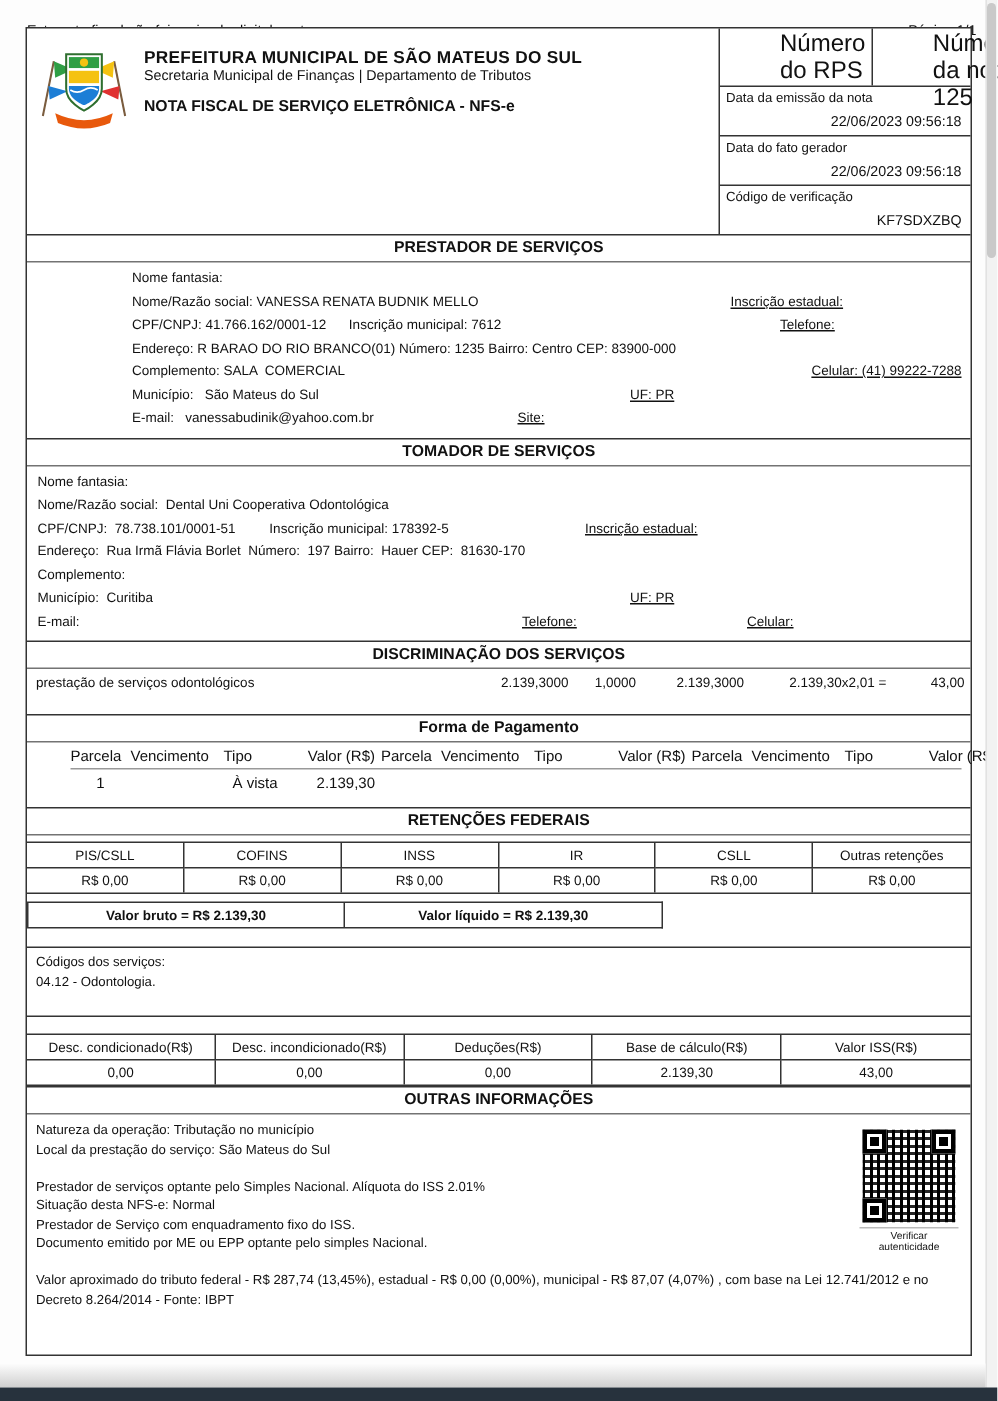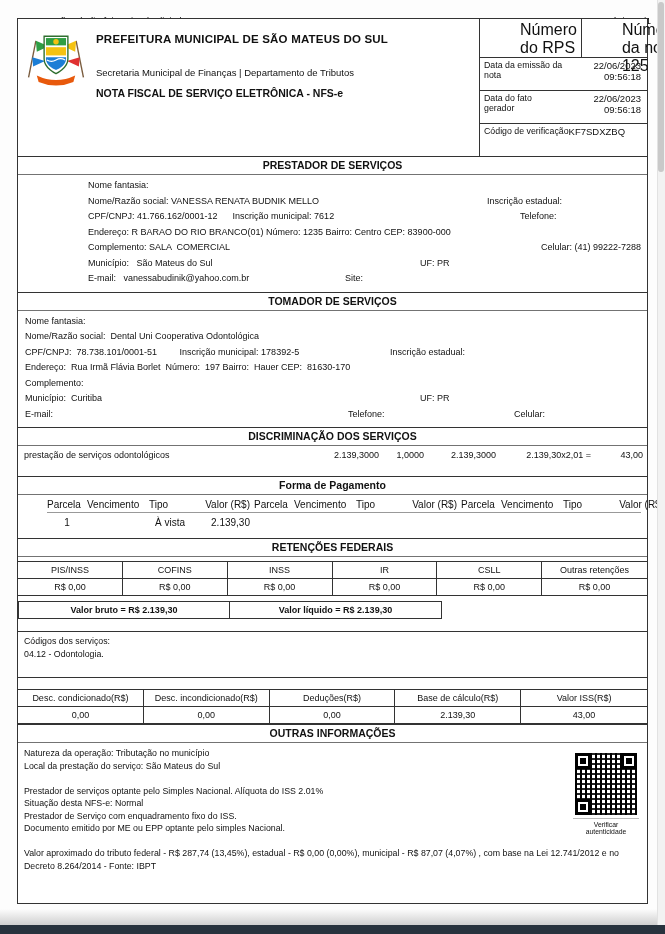--- a/index.html
+++ b/index.html
@@ -8,51 +8,51 @@
 
   .topbar { display:flex; justify-content:space-between; font-size:9.5px; padding:15px 14px 2px 18px; color:#111; }
 
   .invoice { position:absolute; left:17px; top:18px; width:631px; border:1px solid #333; background:#fff; }
 
   
   .header { display:flex; min-height:137px; }
   .header-left { flex:1; display:flex; padding:8px 4px 4px 6px; }
   .logo { width:68px; flex:0 0 68px; padding-top:4px; }
   .header-titles { padding:6px 0 0 4px; }
-  .muni { font-size:11.5px; font-weight:bold; letter-spacing:.2px; margin-bottom:22px; }
+  .muni { font-size:11.5px; font-weight:bold; letter-spacing:.2px; }
   .dept { font-size:9.5px; margin-bottom:9px; }
   .doctitle { font-size:10.5px; font-weight:bold; }
   .header-right { width:168px; flex:0 0 168px; border-left:1px solid #333; display:flex; flex-direction:column; }
-  .hbox { border-bottom:1px solid #333; padding:2px 4px 3px 4px; display:flex; flex-direction:row; }
+  .hbox { border-bottom:1px solid #333; padding:2px 4px 3px 4px; display:flex; flex-direction:column; justify-content:space-between; }
   .hbox .lbl { font-size:8.8px; }
   .hbox .val { font-size:9.5px; text-align:right; padding-right:2px; }
   .hbox1 { display:flex; flex-direction:row; height:39px; border-bottom:1px solid #333; }
   .hbox1 .cell { flex:1; padding:2px 4px; display:flex; flex-direction:column; justify-content:space-between;margin-left:36px; }
   .hbox1 .cell:first-child { border-right:1px solid #333; }
   .hbox2 { height:33px; }
   .hbox3 { height:33px; }
   .hbox4 { flex:1; border-bottom:none; }
 
   
   .sec-title { border-top:1px solid #333; border-bottom:1px solid #737373; text-align:center; font-weight:bold; font-size:10.5px; padding:2px 0 3px; }
 
   
   .fblock { padding:3px 0 5px; }
   .fline { position:relative; line-height:15.5px; font-size:9px; white-space:pre; }
   .prest .fline { padding-left:70px; }
   .tom .fline { padding-left:7px; }
-  .fline .c2, .fline .c3 { position:absolute; top:0; white-space:pre; }
+  .fline .c2, .fline .c3 { position:absolute; top:0; white-space:pre;text-decoration:underline; }
   .pos-insc-est  { left:469px; }
   .pos-tel       { left:502px; }
   .pos-cel       { right:6px; }
   .pos-uf        { left:402px; }
   .pos-site      { left:327px; }
   .pos-insc-est2 { left:372px; }
   .pos-tel2      { left:330px; }
-  .pos-cel2      { left:496px; }
+  .pos-cel2      { left:480px; }
 
   
   .svc { padding:2px 4px 14px 6px; }
   .svc-grid { display:grid; grid-template-columns:1fr 80px 45px 72px 95px 52px; font-size:9px; }
   .svc-grid > div { padding:2px 0; }
   .svc-grid .h, .svc-grid .num { text-align:right; }
   .svc-grid .desc { text-align:left; }
   .svc-head { margin-bottom:5px; }
 
   
@@ -226,21 +226,21 @@
       <div></div>
         <div></div>
         <div></div>
         <div></div>
     </div>
   </div>
 
   <div class="sec-title">RETENÇÕES FEDERAIS</div>
   <div class="ret-wrap">
     <div class="ret-table">
-      <div class="cell hd">PIS/INSS</div>
+      <div class="cell hd">PIS/CSLL</div>
       <div class="cell hd">COFINS</div>
       <div class="cell hd">INSS</div>
       <div class="cell hd">IR</div>
       <div class="cell hd">CSLL</div>
       <div class="cell hd last">Outras retenções</div>
       <div class="cell">R$ 0,00</div>
       <div class="cell">R$ 0,00</div>
       <div class="cell">R$ 0,00</div>
       <div class="cell">R$ 0,00</div>
       <div class="cell">R$ 0,00</div>

